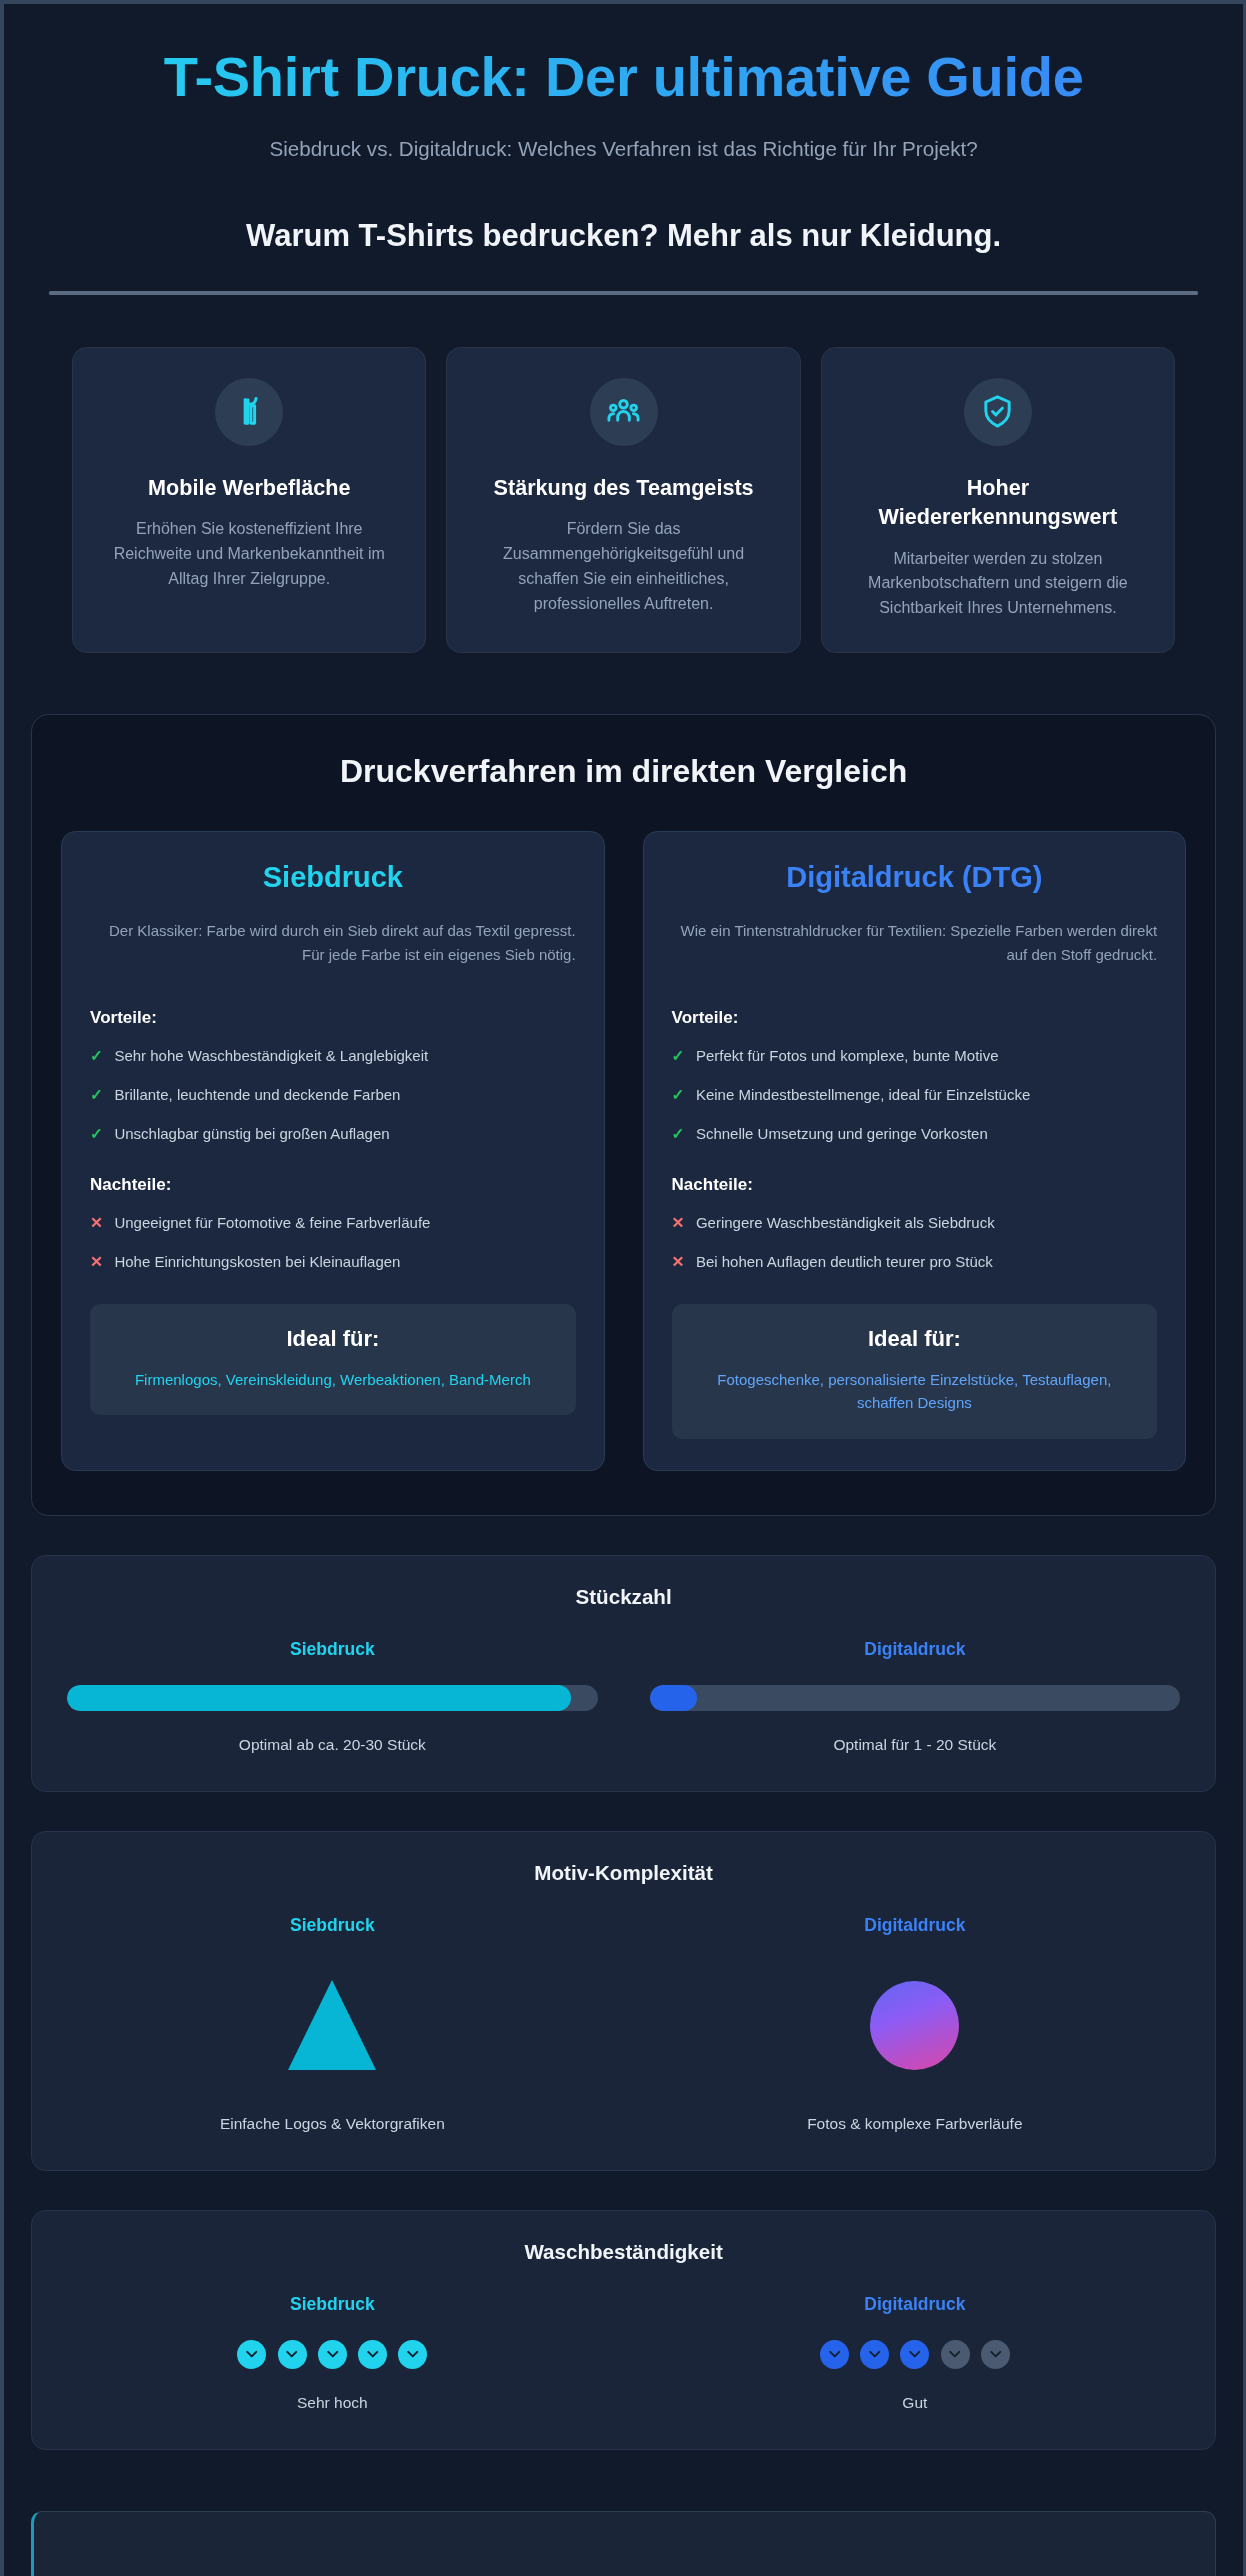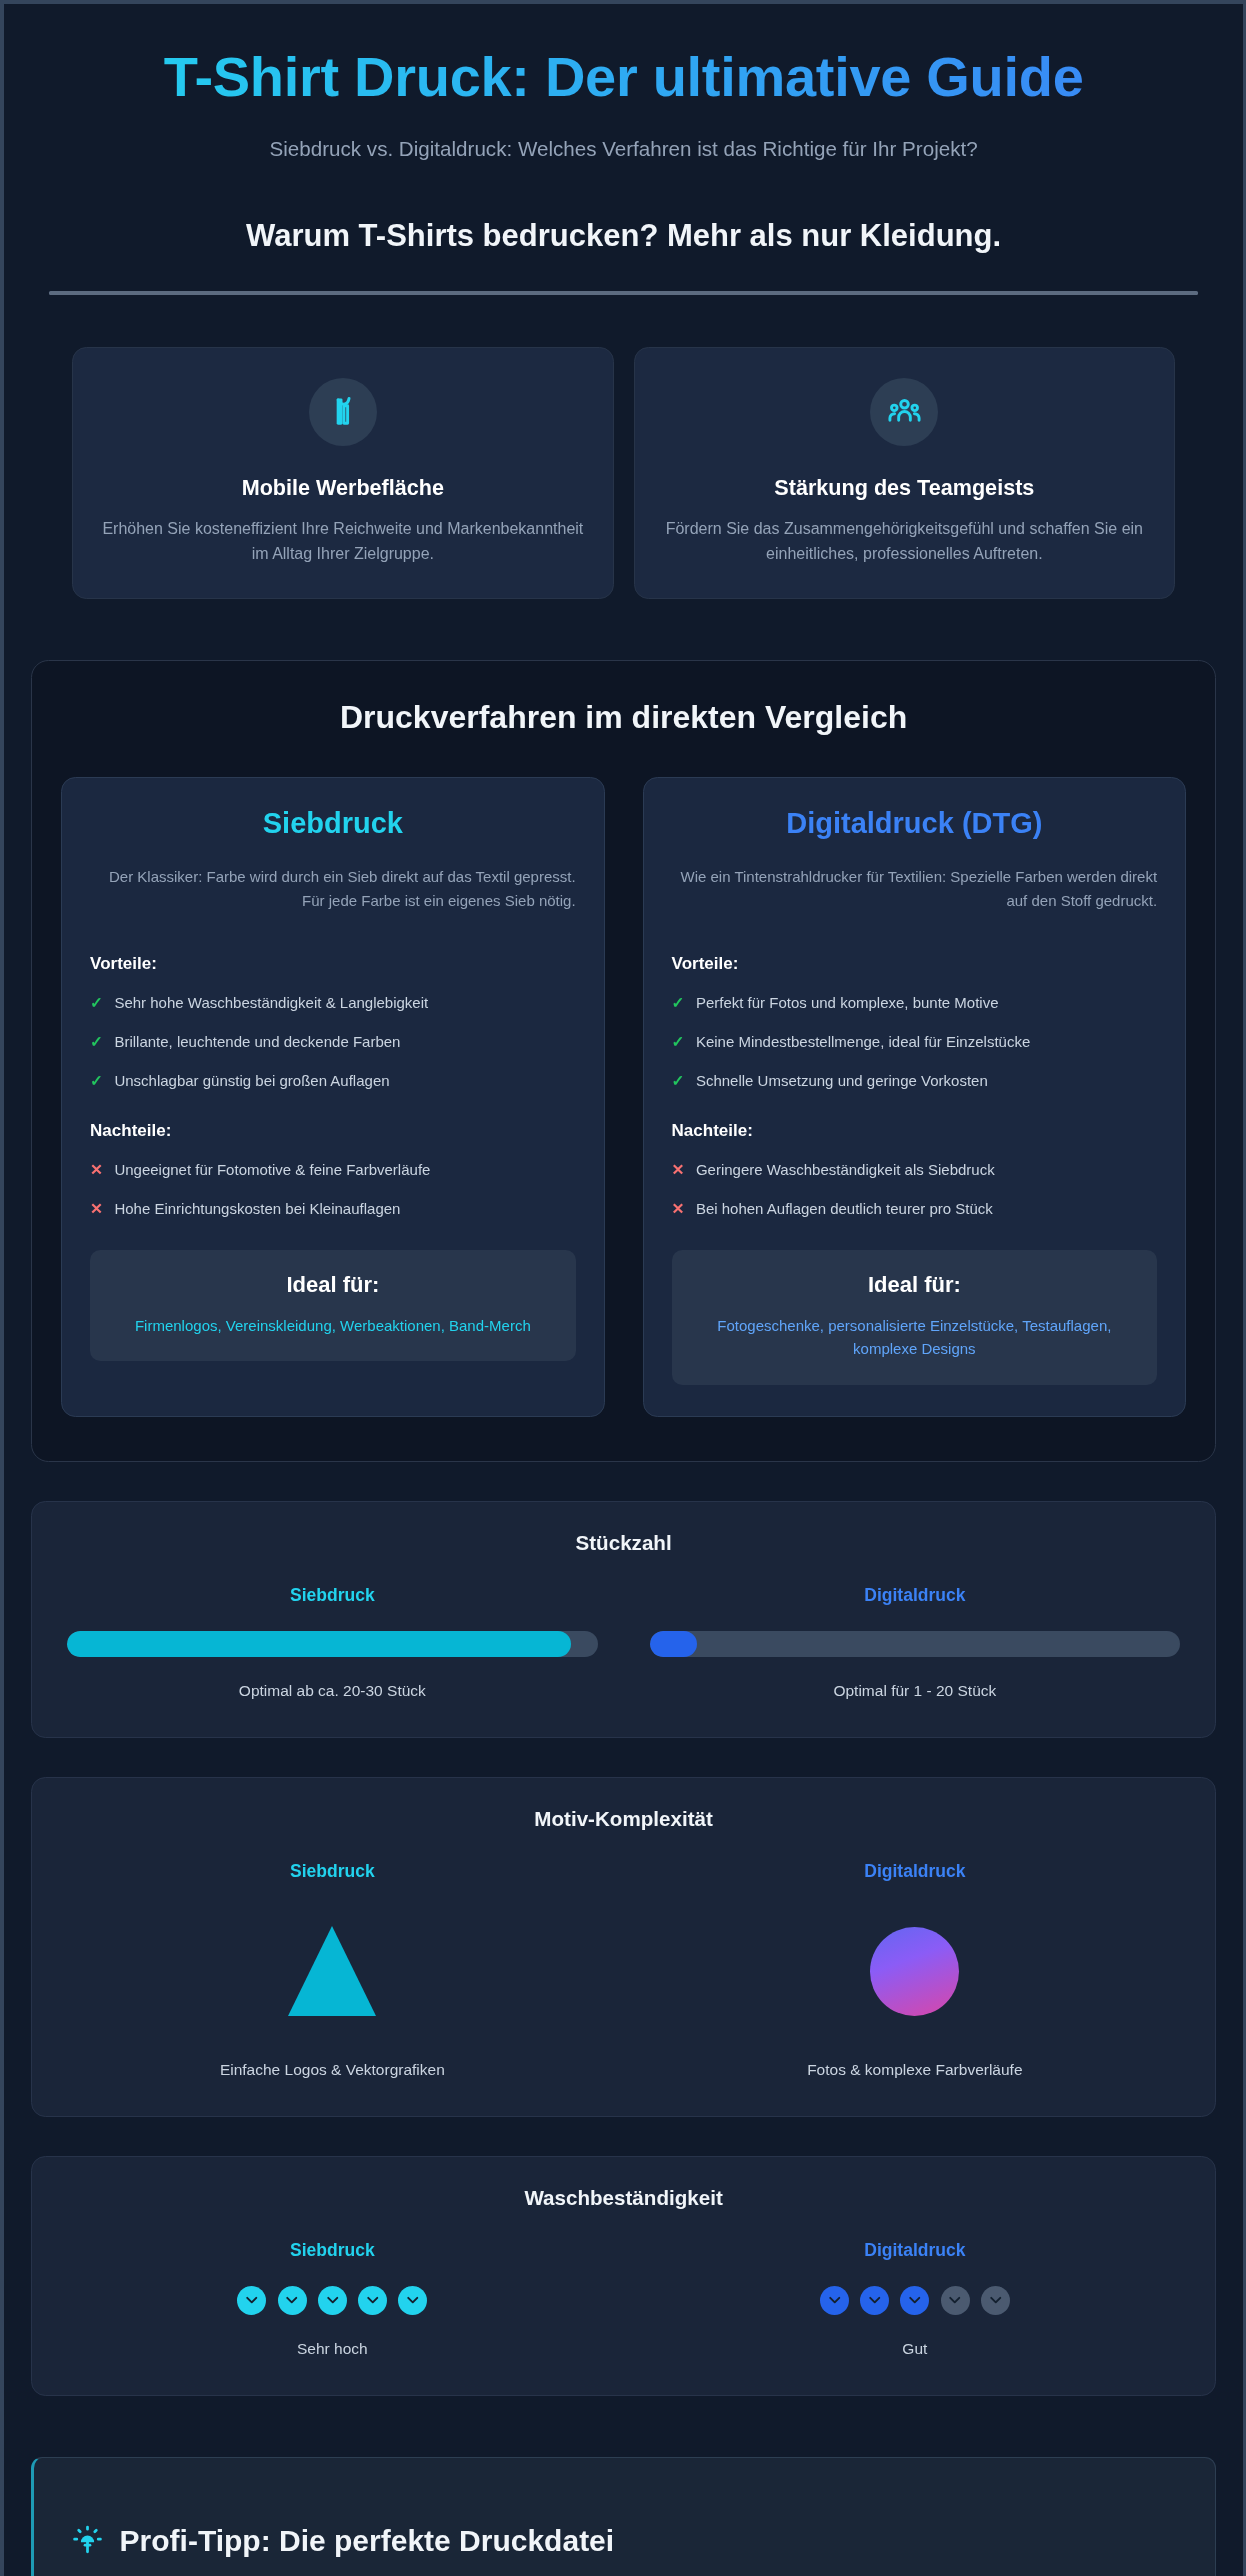--- a/index.html
+++ b/index.html
@@ -327,20 +327,30 @@
             <circle cx="5" cy="9.5" r="1.9"></circle>
             <path d="M2 18 v-1.5 a3 3 0 0 1 3.2-3"></path>
             <circle cx="19" cy="9.5" r="1.9"></circle>
             <path d="M22 18 v-1.5 a3 3 0 0 0-3.2-3"></path>
           </svg>
         </div>
         <div class="benefit-title">Stärkung des Teamgeists</div>
         <div class="benefit-desc">Fördern Sie das Zusammengehörigkeitsgefühl und schaffen Sie ein einheitliches, professionelles Auftreten.</div>
       </div>
 
+      <div class="benefit-card">
+        <div class="benefit-icon-wrap">
+          <svg viewBox="0 0 24 24" fill="none" stroke="#22d3ee" stroke-width="2" stroke-linecap="round" stroke-linejoin="round">
+            <path d="M12 2 L20 5.5 v6 c0 5-3.5 8.3-8 10.5 -4.5-2.2-8-5.5-8-10.5 v-6 Z"></path>
+            <path d="M8.6 12 l2.3 2.3 4.4-4.6"></path>
+          </svg>
+        </div>
+        <div class="benefit-title">Hoher Wiedererkennungswert</div>
+        <div class="benefit-desc">Mitarbeiter werden zu stolzen Markenbotschaftern und steigern die Sichtbarkeit Ihres Unternehmens.</div>
+      </div>
 
     </div>
   </div>
 
   <div class="container">
     <div class="compare-panel">
       <div class="compare-panel-title">Druckverfahren im direkten Vergleich</div>
       <div class="compare-cols">
 
         <div class="method-card">
@@ -412,21 +422,21 @@
                   </li>
               <li>
                     <span class="mark no">✕</span>
                     <span>Bei hohen Auflagen deutlich teurer pro Stück</span>
                   </li>
             </ul>
           </div>
 
           <div class="ideal-box">
             <div class="ideal-label">Ideal für:</div>
-            <div class="ideal-value blue">Fotogeschenke, personalisierte Einzelstücke, Testauflagen, komplexe Designs</div>
+            <div class="ideal-value blue">Fotogeschenke, personalisierte Einzelstücke, Testauflagen, schaffen Designs</div>
           </div>
         </div>
 
       </div>
     </div>
   </div>
 
   <div class="container">
     <div class="metric-panel">
       <div class="metric-title">Stückzahl</div>

